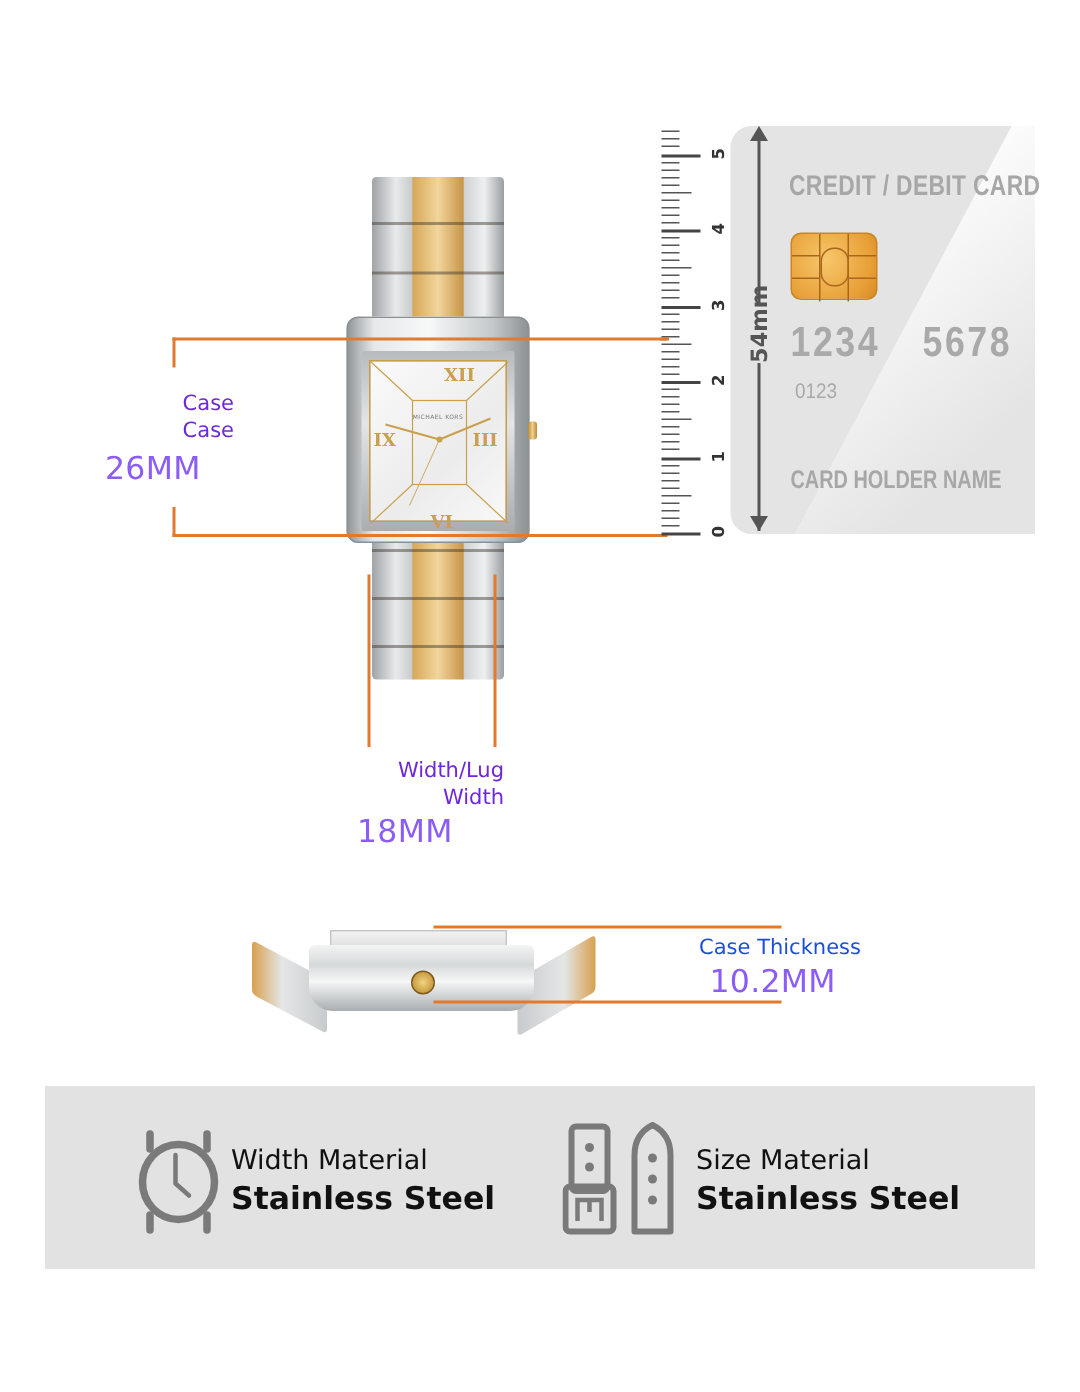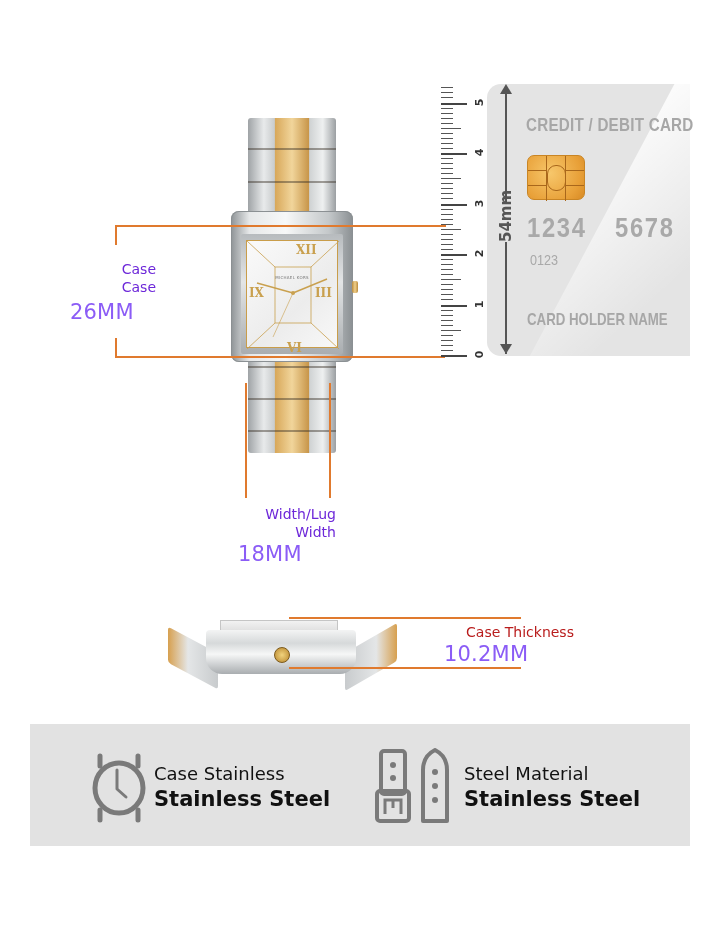--- a/index.html
+++ b/index.html
@@ -70,22 +70,22 @@
 
     
     .side-line-top { left: 289px; top: 617px; width: 232px; height: 2px; }
     .side-line-bottom { left: 289px; top: 667px; width: 232px; height: 2px; }
     .side-body { left: 206px; top: 630px; width: 150px; height: 44px; border-radius: 4px 4px 16px 16px;
       background: linear-gradient(180deg, #f3f4f4 0%, #d6d9da 30%, #f6f7f7 55%, #a9adb0 100%); }
     .side-crystal { left: 220px; top: 620px; width: 118px; height: 14px; background: linear-gradient(180deg, #f2f2f2, #dcdcdc); border: 1px solid #c5c5c5; }
     .side-strap-left { left: 168px; top: 640px; width: 50px; height: 36px; transform: skewY(28deg); background: linear-gradient(90deg, #d7a04f, #e4e6e7 40%, #c8cbcd); border-radius: 3px; }
     .side-strap-right { left: 345px; top: 638px; width: 52px; height: 38px; transform: skewY(-30deg); background: linear-gradient(90deg, #c8cbcd, #e4e6e7 60%, #d7a04f); border-radius: 3px; }
     .side-crown { left: 274px; top: 647px; width: 16px; height: 16px; border-radius: 50%; background: radial-gradient(circle, #f1d37e, #b8862c); border: 1px solid #7c5a1c; }
-    .thick-label { left: 460px; top: 624px; width: 120px; text-align: center; font-size: 14px; color: #b91c1c; }
-    .thick-value { left: 444px; top: 642px; width: 120px; }
+    .thick-label { left: 460px; top: 624px; width: 120px; text-align: center; font-size: 14px; color: #1d4ed8; }
+    .thick-value { left: 473px; top: 642px; width: 120px; }
 
     
     .panel { left: 30px; top: 724px; width: 660px; height: 122px; background: #e2e2e2; }
     .mat-label { font-size: 18px; color: #111; }
     .mat-value { font-size: 21px; font-weight: bold; color: #111; }
     .case-mat-label { left: 154px; top: 763px; }
     .case-mat-value { left: 154px; top: 787px; }
     .strap-mat-label { left: 464px; top: 763px; }
     .strap-mat-value { left: 464px; top: 787px; }
   </style>
@@ -239,28 +239,28 @@
 <div class="abs thick-label">Case Thickness</div>
 <div class="abs label-big thick-value">10.2MM</div>
 
 <div class="abs panel"></div>
 
 <svg class="abs" style="left:88px;top:752px" width="62" height="72" viewBox="0 0 62 72">
   <path d="M12 4 L12 14 M50 4 L50 14 M12 58 L12 68 M50 58 L50 68" stroke="#7a7a7a" stroke-width="5" stroke-linecap="round"></path>
   <ellipse cx="31" cy="36" rx="24" ry="25" fill="none" stroke="#7a7a7a" stroke-width="5"></ellipse>
   <path d="M29 18 L29 37 L38 45" fill="none" stroke="#7a7a7a" stroke-width="3" stroke-linecap="round" stroke-linejoin="round"></path>
 </svg>
-<div class="abs mat-label case-mat-label">Case Stainless</div>
+<div class="abs mat-label case-mat-label">Width Material</div>
 <div class="abs mat-value case-mat-value">Stainless Steel</div>
 
 <svg class="abs" style="left:375px;top:748px" width="82" height="76" viewBox="0 0 82 76">
   <rect x="6" y="3" width="24" height="43" rx="3" fill="none" stroke="#7a7a7a" stroke-width="4"></rect>
   <circle cx="18" cy="17" r="3" fill="#7a7a7a"></circle>
   <circle cx="18" cy="30" r="3" fill="#7a7a7a"></circle>
   <rect x="2" y="43" width="32" height="30" rx="3" fill="none" stroke="#7a7a7a" stroke-width="4"></rect>
   <path d="M10 66 L10 52 L26 52 L26 66 M18 52 L18 60" fill="none" stroke="#7a7a7a" stroke-width="3"></path>
   <path d="M48 73 L48 22 Q48 8 60 2 Q72 8 72 22 L72 73 Z" fill="none" stroke="#7a7a7a" stroke-width="4" stroke-linejoin="round"></path>
   <circle cx="60" cy="24" r="3" fill="#7a7a7a"></circle>
   <circle cx="60" cy="38" r="3" fill="#7a7a7a"></circle>
   <circle cx="60" cy="52" r="3" fill="#7a7a7a"></circle>
 </svg>
-<div class="abs mat-label strap-mat-label">Steel Material</div>
+<div class="abs mat-label strap-mat-label">Size Material</div>
 <div class="abs mat-value strap-mat-value">Stainless Steel</div>
 
 </body></html>

